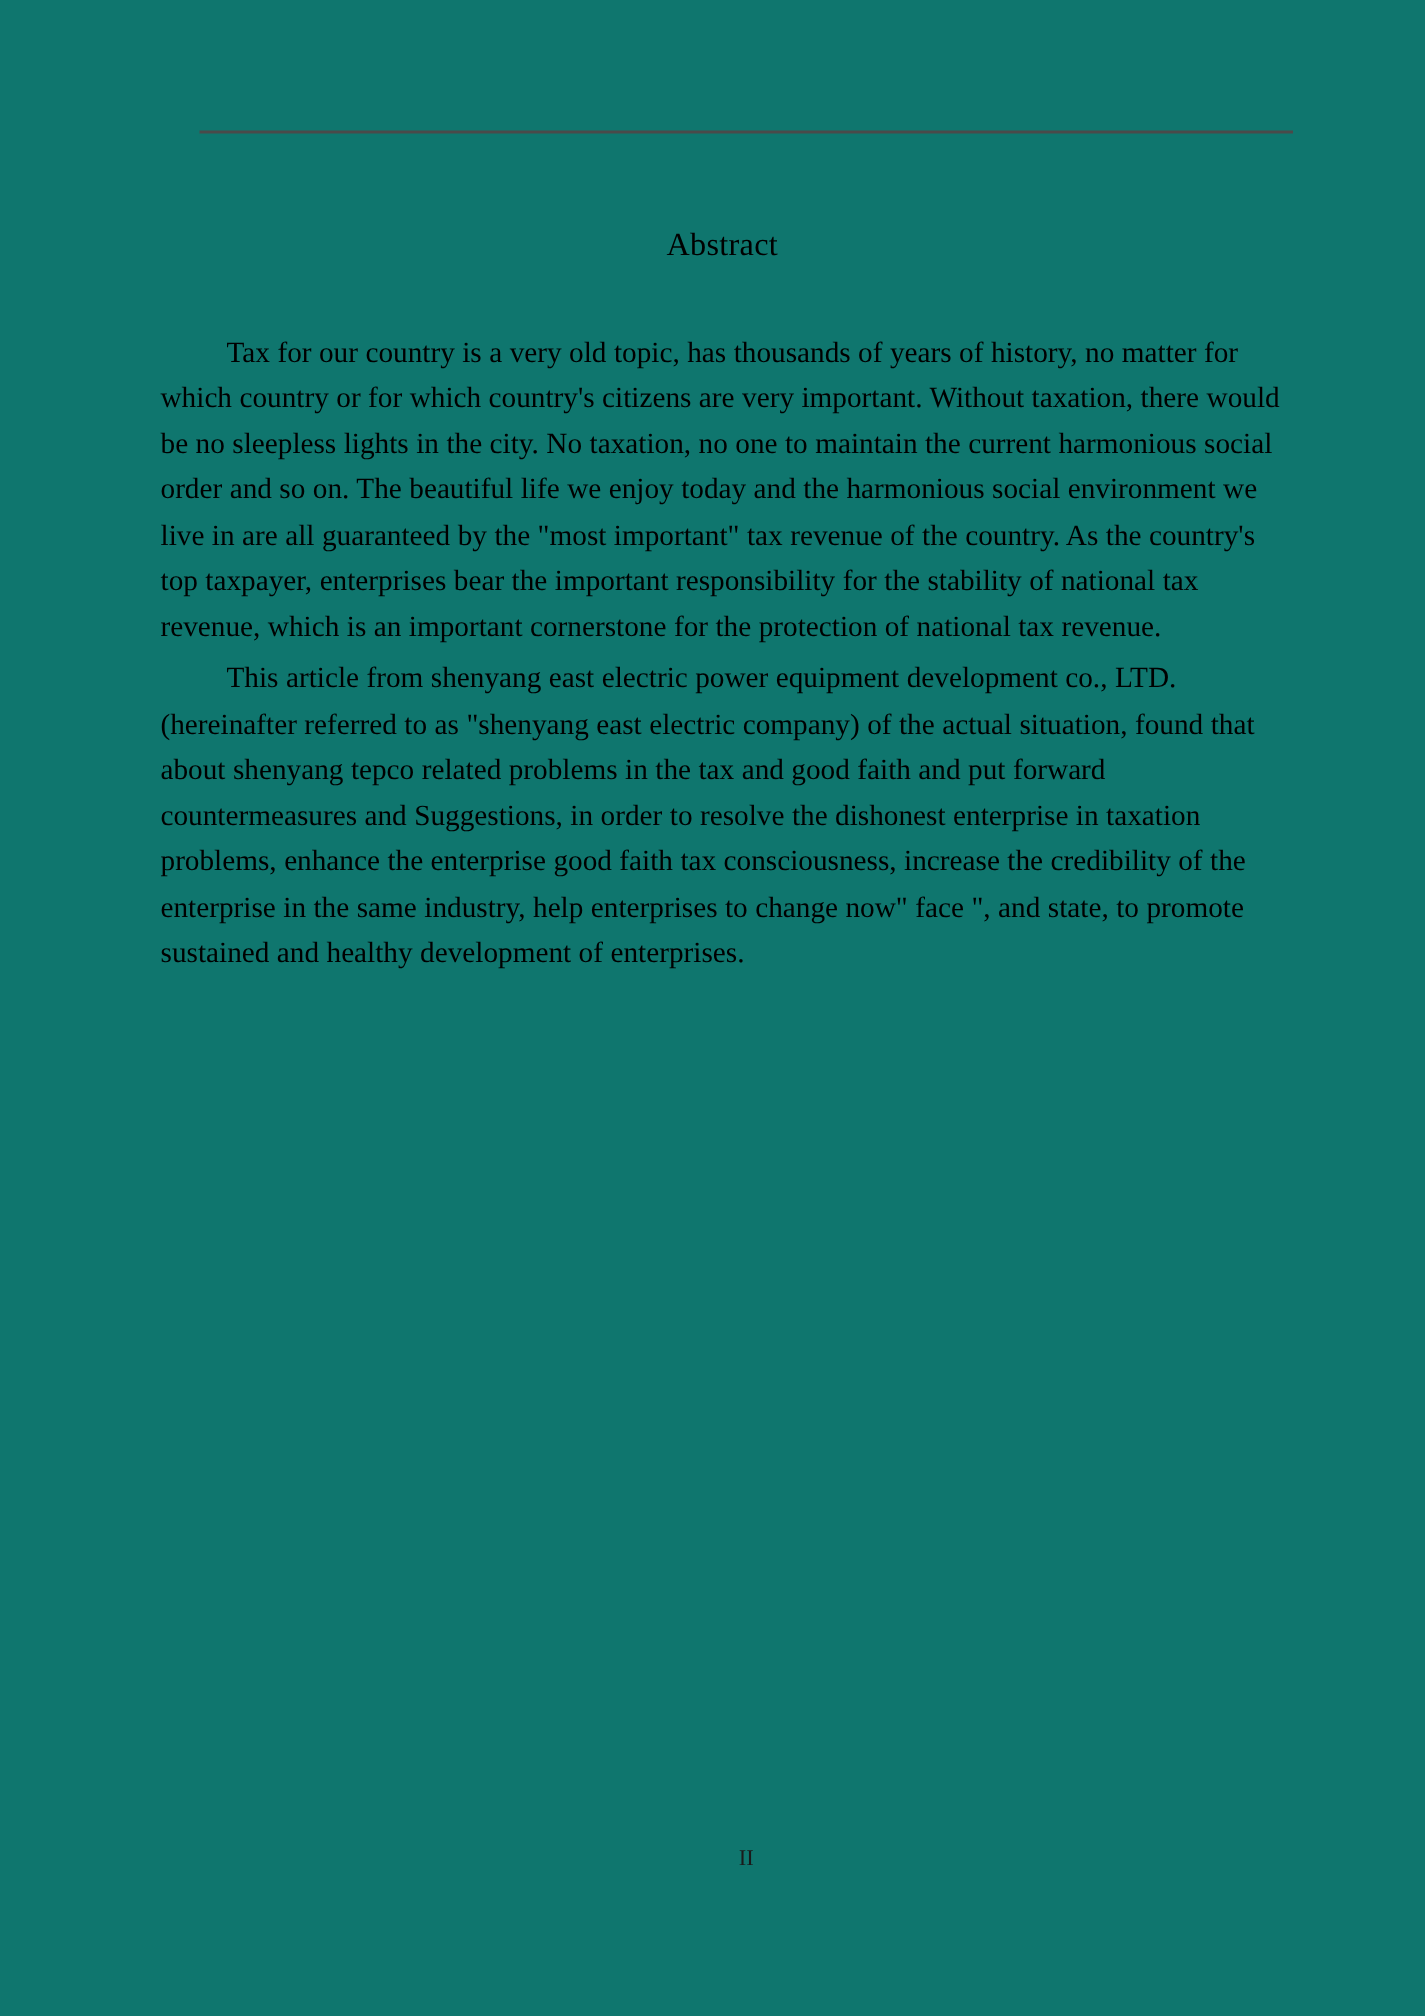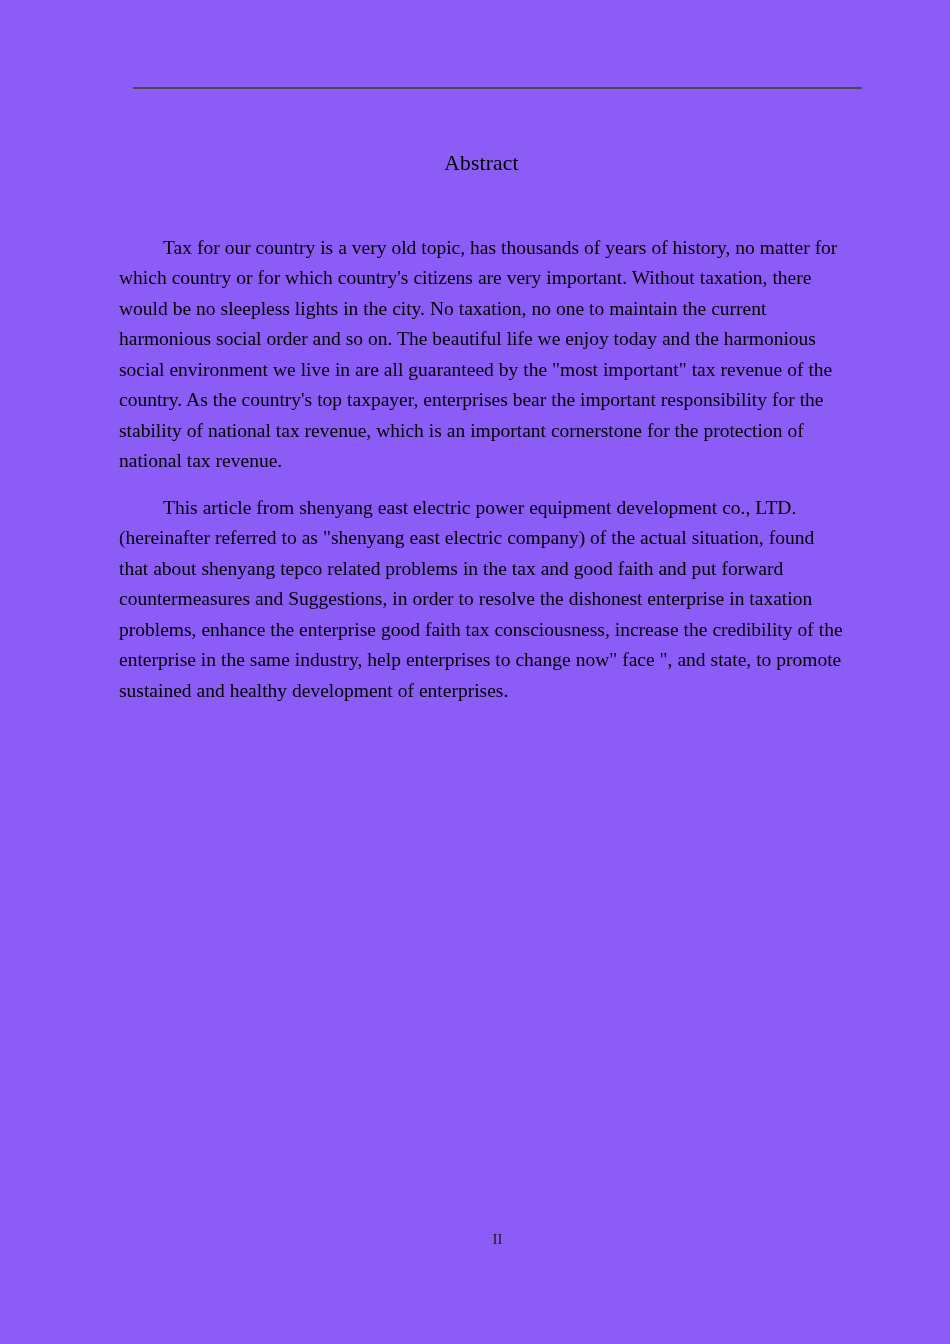--- a/index.html
+++ b/index.html
@@ -5,21 +5,21 @@
   html, body {
     margin: 0;
     padding: 0;
     background: #ffffff;
   }
 
   .page {
     position: relative;
     width: 950px;
     height: 1344px;
-    background: #8b5cf6;
+    background: #0f766e;
     overflow: hidden;
     font-family: "Liberation Serif", "DejaVu Serif", serif;
     color: #000000;
     -webkit-font-smoothing: antialiased;
   }
 
   
   .header-area {
     position: absolute;
     left: 0;
@@ -62,21 +62,21 @@
   .abstract-body {
     font-size: 19.5px;
     line-height: 30.5px;
     text-align: left;
     margin: 0;
     padding: 0;
     word-spacing: 0.1px;
   }
 
   .abstract-body p {
-    margin: 16px;
+    margin: 4px;
     padding: 0;
     text-indent: 44px;
   }
 
   .keywords-gap {
     height: 61px;
   }
 
   .keywords-line {
     font-size: 19.5px;

